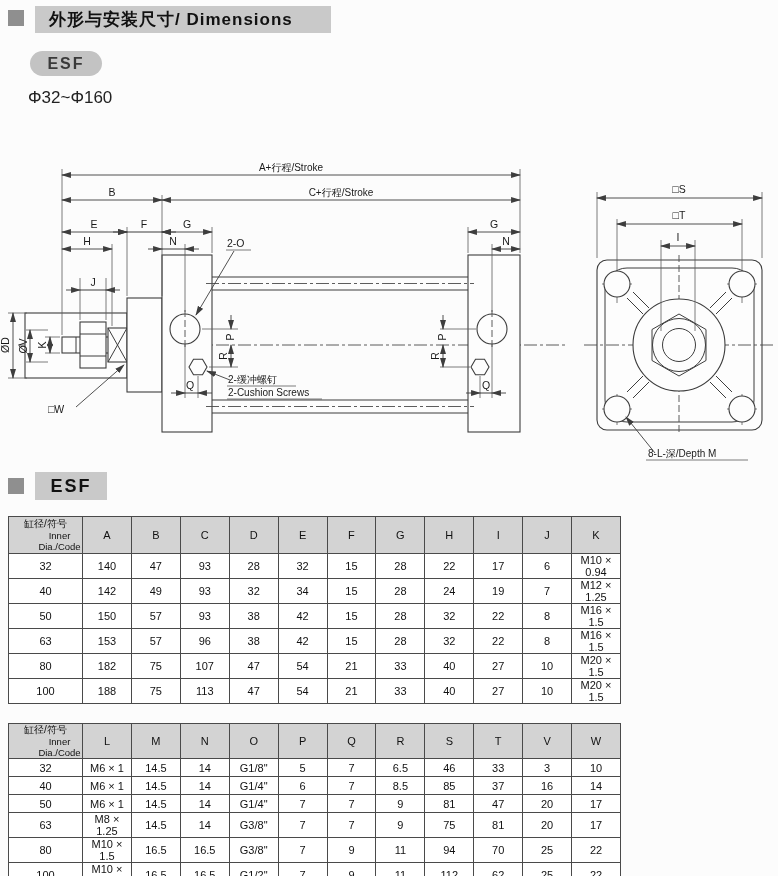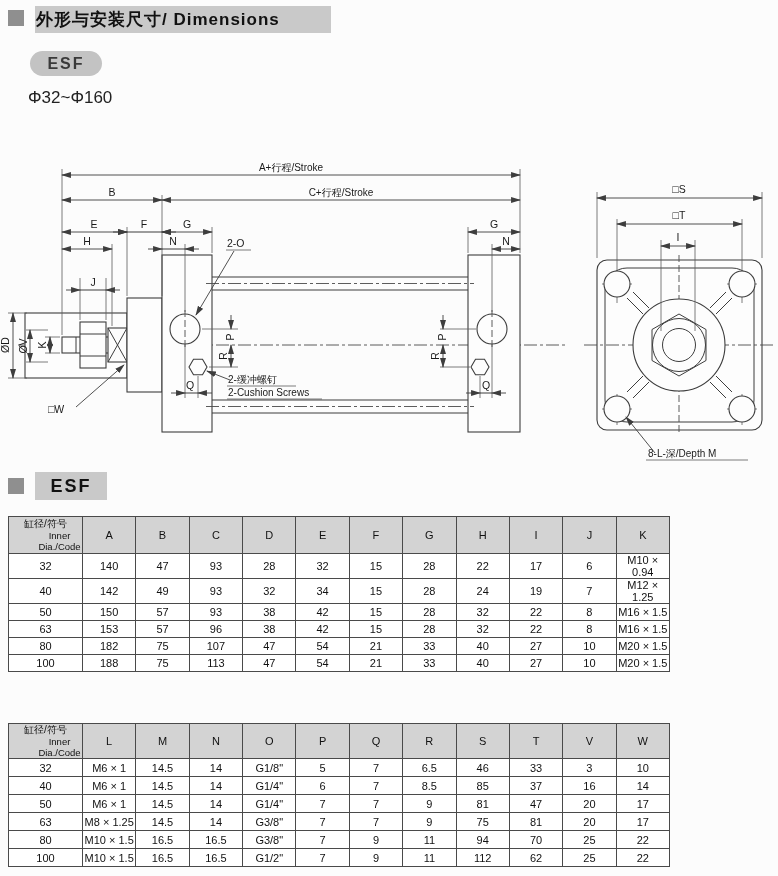--- a/index.html
+++ b/index.html
@@ -1,35 +1,35 @@
 <!DOCTYPE html>
 <html><head>
 <meta charset="utf-8">
 <style>
   html,body{margin:0;padding:0;}
   body{font-family:"Liberation Sans",sans-serif;background:#ffffff;}
   .page{position:relative;width:778px;height:876px;background:#fcfcfc;overflow:hidden;}
   .marker-sq{position:absolute;width:16px;height:16px;background:#8f8f8f;}
   .title-bar{position:absolute;left:35px;top:6px;width:296px;height:27px;background:#c9c9c9;
-    font-size:17px;font-weight:bold;color:#111;line-height:27px;padding-left:1px;box-sizing:border-box;letter-spacing:1px;}
+    font-size:17px;font-weight:bold;color:#111;line-height:27px;padding-left:14px;box-sizing:border-box;letter-spacing:1px;}
   .badge{position:absolute;left:30px;top:51px;width:72px;height:25px;background:#c3c3c3;border-radius:13px;
     text-align:center;line-height:25px;font-size:16px;font-weight:bold;color:#3a3a3a;letter-spacing:2px;}
   .range{position:absolute;left:28px;top:88px;font-size:17px;color:#222;}
   .sec2-label{position:absolute;left:35px;top:472px;width:72px;height:28px;background:#c9c9c9;
     text-align:center;line-height:28px;font-size:18px;font-weight:bold;color:#111;letter-spacing:2px;}
   svg.draw{position:absolute;left:0;top:145px;}
   svg text{font-family:"Liberation Sans",sans-serif;font-size:10.5px;fill:#1a1a1a;}
   svg text.cjk{font-size:10px;}
   .ln{stroke:#3d3d3d;stroke-width:1;fill:none;}
   .thin{stroke:#5a5a5a;stroke-width:0.8;fill:none;}
   .wht{fill:#fdfdfd;stroke:#3d3d3d;stroke-width:1.1;}
   .cl{stroke:#4a4a4a;stroke-width:0.9;fill:none;stroke-dasharray:13 3 3 3;}
   .dsh{stroke:#4a4a4a;stroke-width:0.9;fill:none;stroke-dasharray:7 3;}
   .dim{stroke:#3d3d3d;stroke-width:0.9;fill:none;}
-  .dim-table{position:absolute;left:8px;border-collapse:collapse;table-layout:fixed;width:662px;background:#fff;}
+  .dim-table{position:absolute;left:8px;border-collapse:collapse;table-layout:fixed;width:613px;background:#fff;}
   .dim-table th,.dim-table td{border:1px solid #4a4a4a;font-size:11px;color:#111;text-align:center;padding:0;font-weight:normal;}
   .dim-table th{background:#d3d3d3;}
   .dim-table .hdr-cn{font-size:10px;line-height:12px;}
   .dim-table .hdr-en{font-size:9.5px;line-height:11px;padding-left:28px;}
   #t1{top:516px;} #t1 thead tr{height:37px;} #t1 tbody tr{height:17px;}
   #t2{top:723px;} #t2 thead tr{height:31px;} #t2 tbody tr{height:18px;}
 </style>
 </head>
 <body>
 

